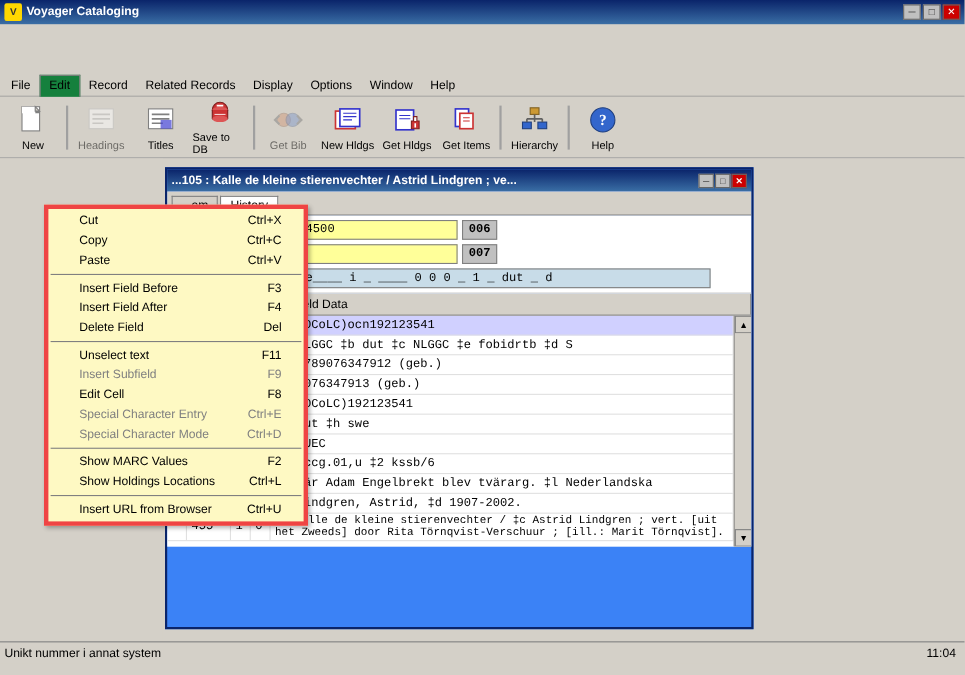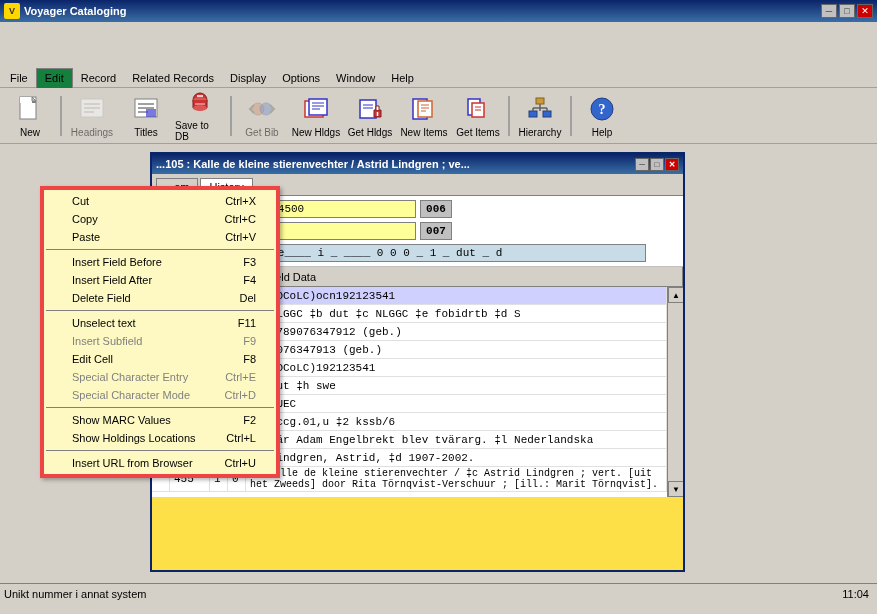--- a/index.html
+++ b/index.html
@@ -134,21 +134,21 @@
       margin: 0 2px;
     }
 
     
     .child-window {
       position: absolute;
       top: 0;
       left: 150px;
       width: 535px;
       border: 2px solid #0a246a;
-      background: #fde047;
+      background: #3b82f6;
       z-index: 10;
     }
     .child-titlebar {
       background: linear-gradient(to bottom, #0a246a, #3a6ea5);
       color: white;
       height: 20px;
       display: flex;
       align-items: center;
       padding: 0 4px;
       font-size: 11px;
@@ -492,32 +492,20 @@
       <svg width="28" height="28" viewBox="0 0 28 28">
         <rect x="4" y="5" width="16" height="18" fill="white" stroke="#3333cc" stroke-width="1.5"></rect>
         <line x1="7" y1="10" x2="17" y2="10" stroke="#3333cc" stroke-width="1"></line>
         <line x1="7" y1="13" x2="17" y2="13" stroke="#3333cc" stroke-width="1"></line>
         <path d="M18,15 L25,15 L25,22 L18,22 Z" fill="#cc3333" stroke="#802020" stroke-width="1"></path>
         <path d="M20,15 L20,11 L23,11 L23,15" fill="white" stroke="#802020" stroke-width="1"></path>
         <line x1="21.5" y1="17" x2="21.5" y2="21" stroke="white" stroke-width="1.5"></line>
       </svg>
     </div>
     <span>Get Hldgs</span>
-  </div>
-  <div class="toolbar-btn">
-    <div class="toolbar-icon">
-      <svg width="28" height="28" viewBox="0 0 28 28">
-        <rect x="3" y="4" width="14" height="20" fill="white" stroke="#3333cc" stroke-width="1.5"></rect>
-        <rect x="8" y="6" width="14" height="16" fill="white" stroke="#cc6633" stroke-width="1.5"></rect>
-        <line x1="11" y1="10" x2="19" y2="10" stroke="#cc6633" stroke-width="1"></line>
-        <line x1="11" y1="13" x2="19" y2="13" stroke="#cc6633" stroke-width="1"></line>
-        <line x1="11" y1="16" x2="16" y2="16" stroke="#cc6633" stroke-width="1"></line>
-      </svg>
-    </div>
-    <span>New Items</span>
   </div>
   <div class="toolbar-btn">
     <div class="toolbar-icon">
       <svg width="28" height="28" viewBox="0 0 28 28">
         <rect x="4" y="4" width="12" height="16" fill="white" stroke="#3333cc" stroke-width="1.5"></rect>
         <rect x="8" y="8" width="12" height="14" fill="white" stroke="#cc3333" stroke-width="1.5"></rect>
         <line x1="11" y1="12" x2="17" y2="12" stroke="#cc3333" stroke-width="1"></line>
         <line x1="11" y1="15" x2="17" y2="15" stroke="#cc3333" stroke-width="1"></line>
       </svg>
     </div>

